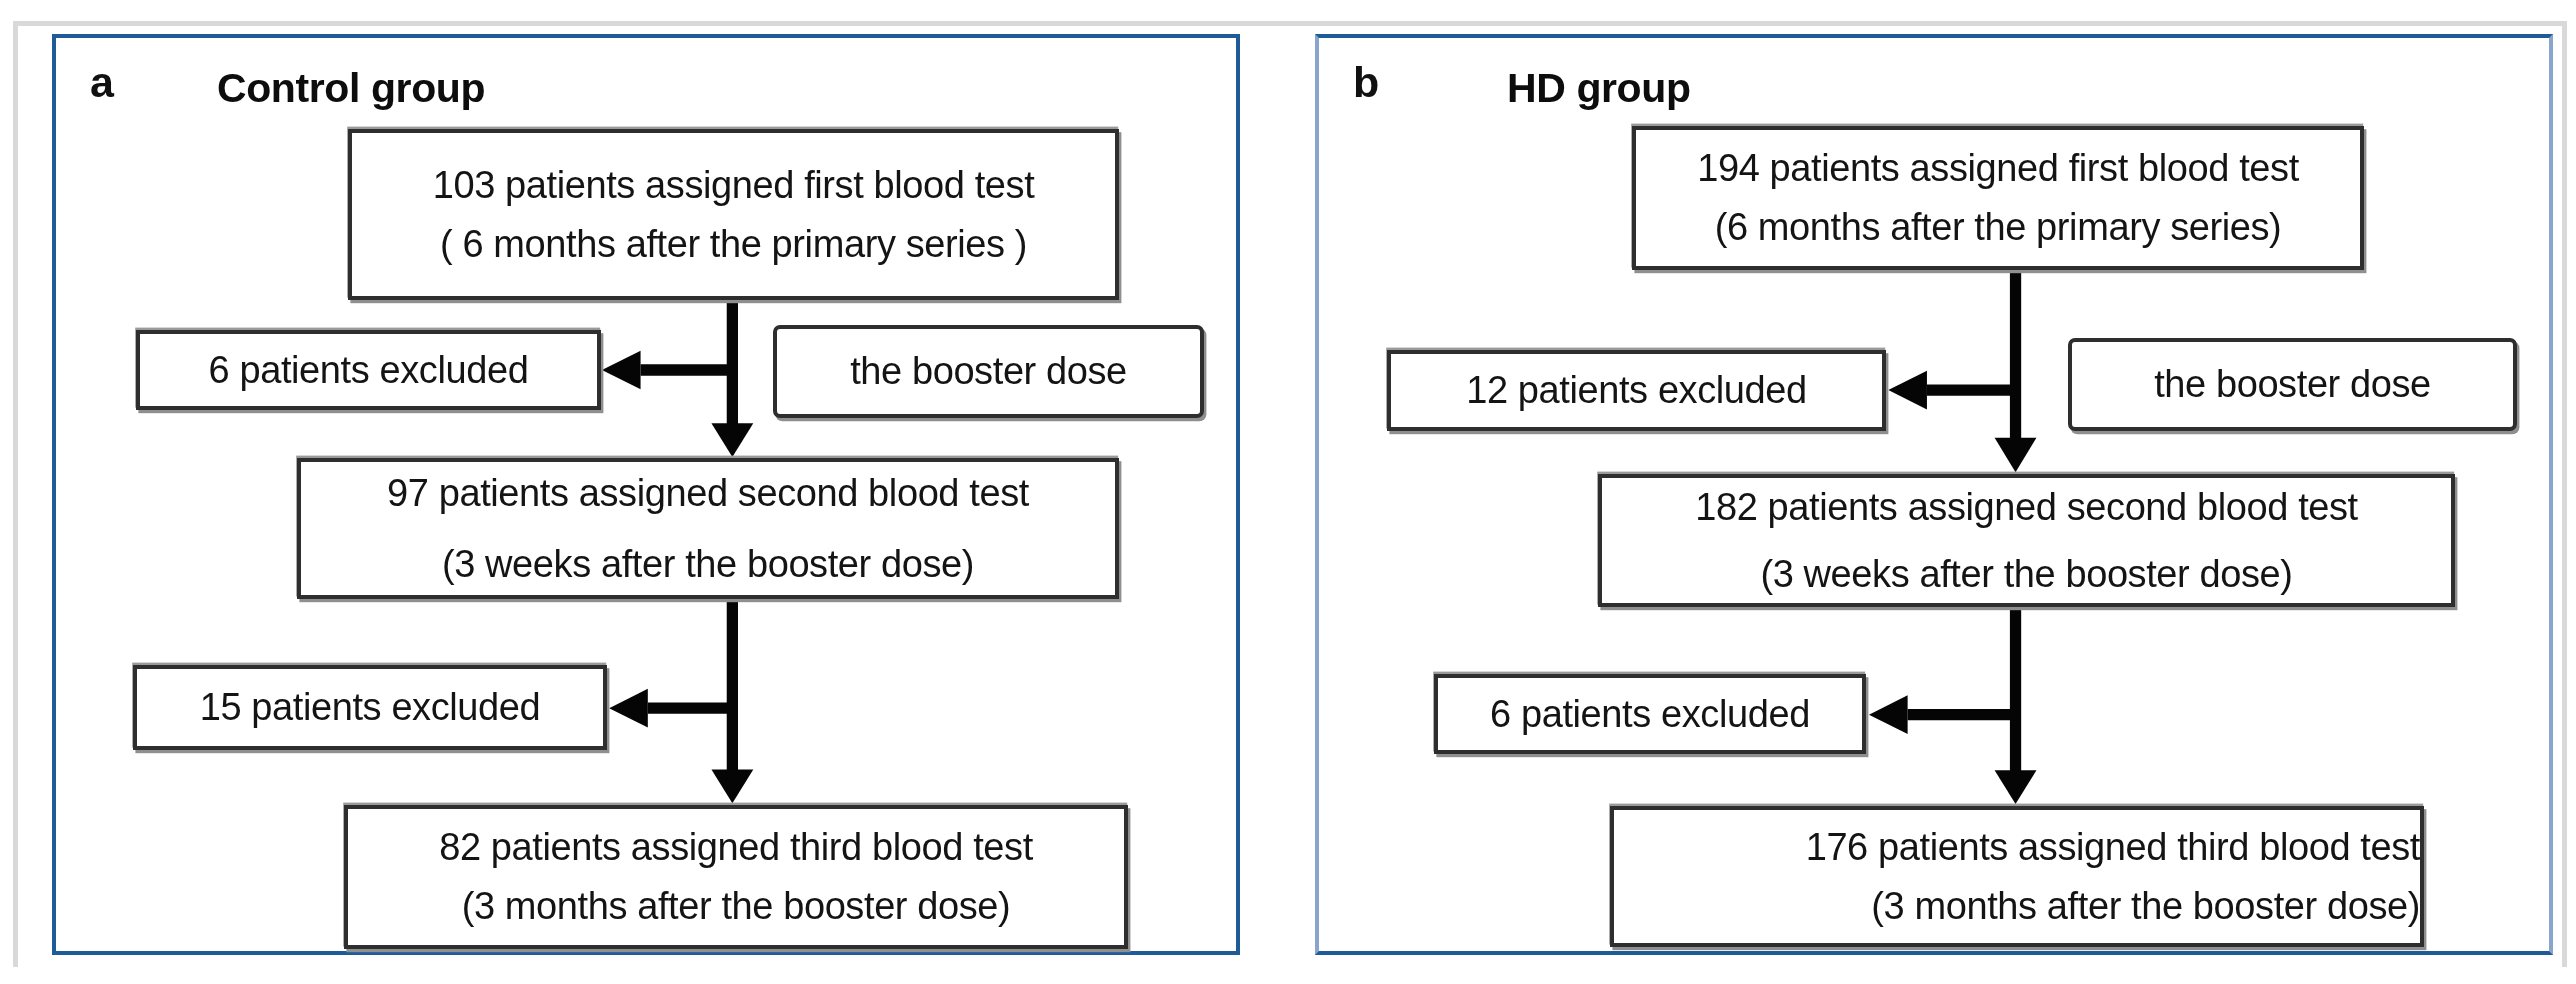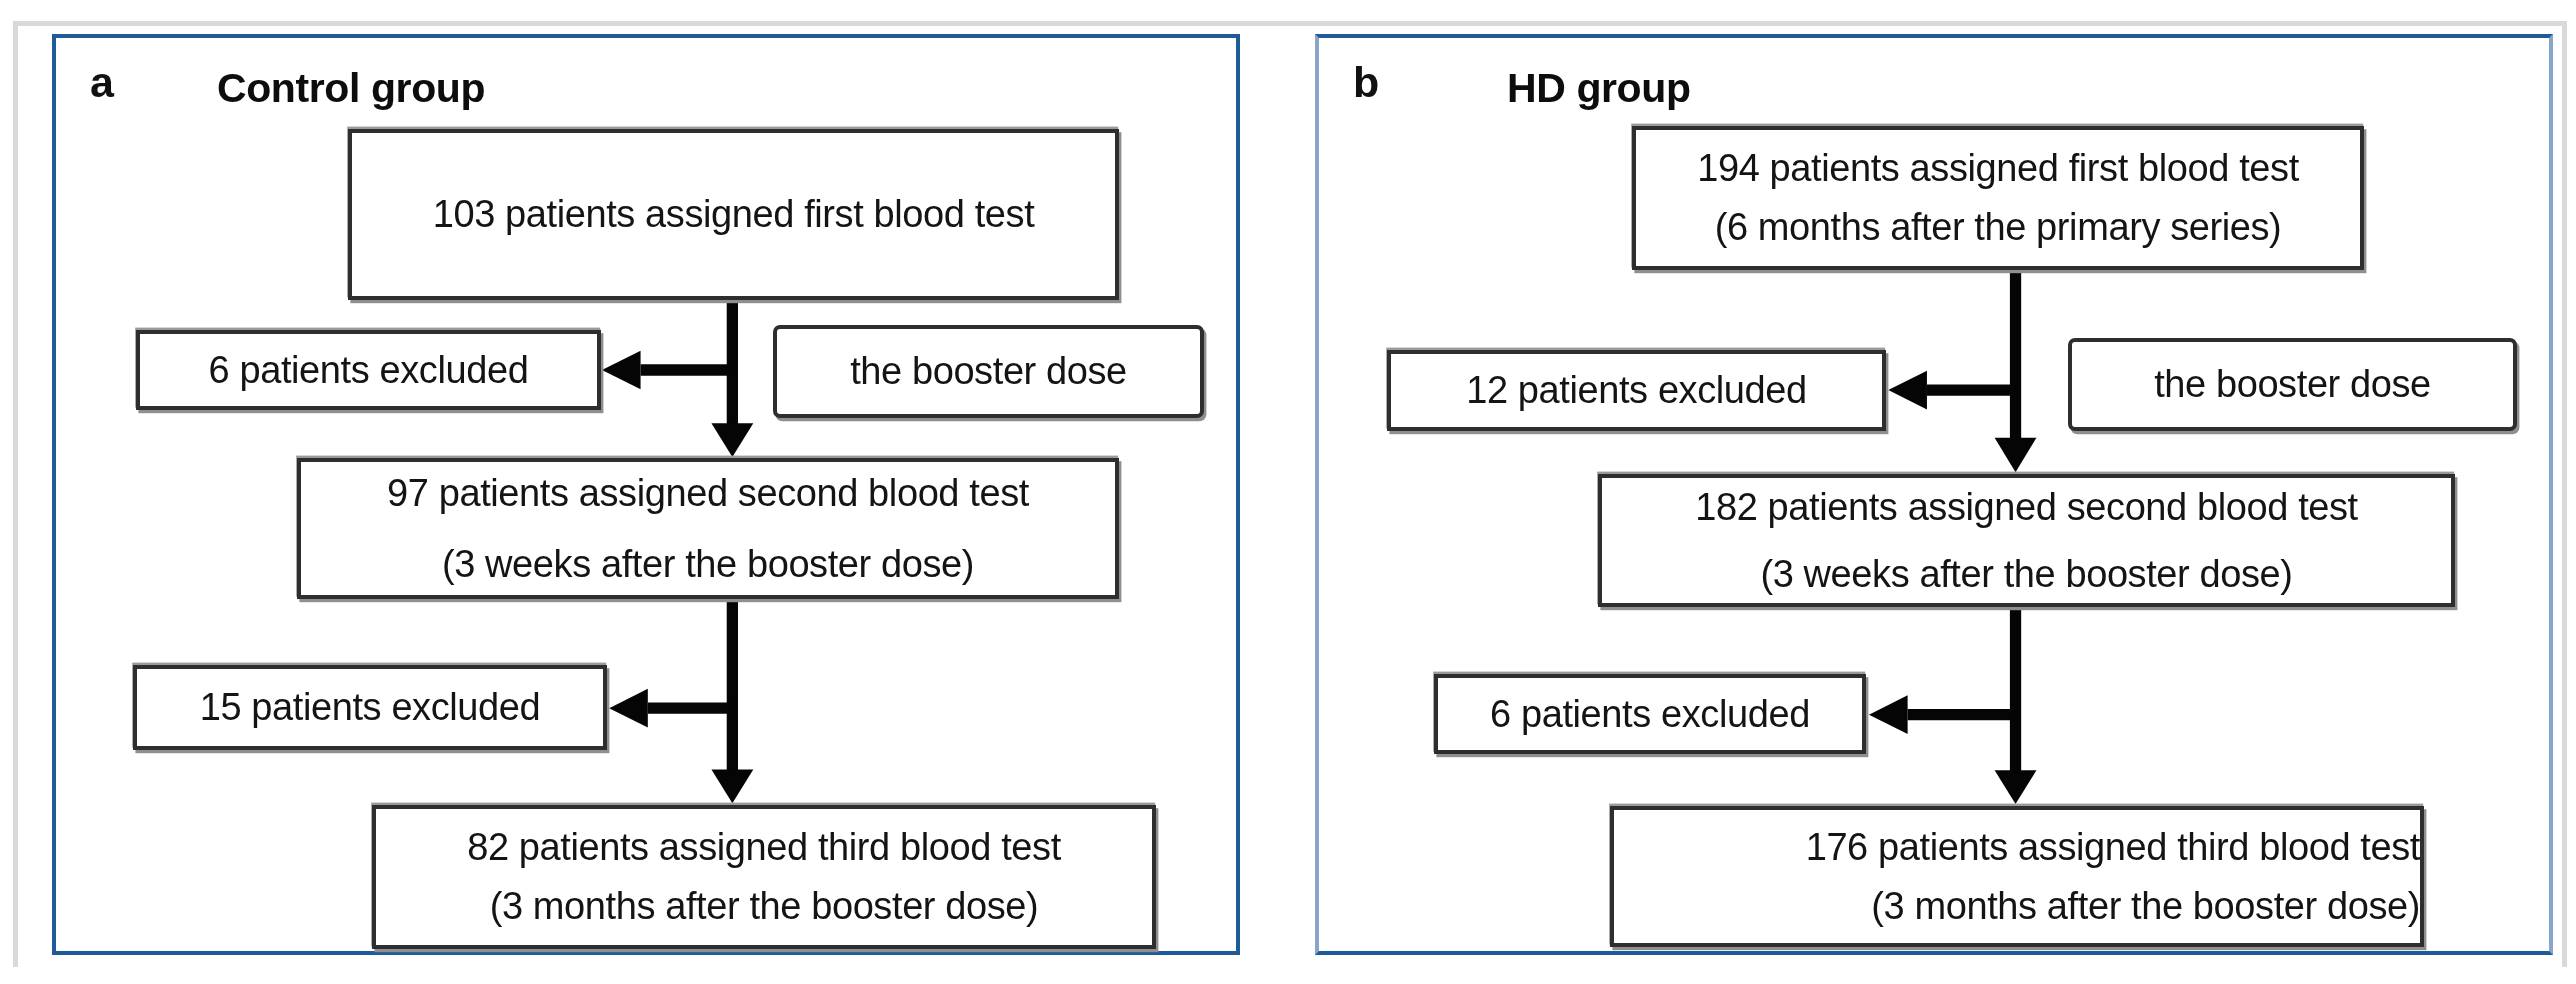--- a/index.html
+++ b/index.html
@@ -49,21 +49,21 @@
     box-shadow:2.4px 3.2px 0 var(--box-shadow,#8f8f8f);
   }
   .arrows{position:absolute;left:0;top:0;pointer-events:none;}
 
   
   .pa-box1{left:292px;top:91px;width:771px;height:171px;}
   .pa-exc1{left:80px;top:292px;width:465px;height:80px;}
   .pa-boost{left:717px;top:287px;width:431px;height:93px;}
   .pa-box2{left:241px;top:420px;width:822px;height:141px;gap:12px;}
   .pa-exc2{left:77px;top:627px;width:474px;height:85px;}
-  .pa-box3{left:288px;top:767px;width:784px;height:144px;margin-left:28px;}
+  .pa-box3{left:288px;top:767px;width:784px;height:144px;}
 
   
   .pb-box1{left:313px;top:88px;width:732px;height:144px;}
   .pb-exc1{left:68px;top:312px;width:499px;height:81px;}
   .pb-boost{left:749px;top:300px;width:449px;height:93px;}
   .pb-box2{left:279px;top:436px;width:857px;height:133px;gap:8px;}
   .pb-exc2{left:115px;top:636px;width:432px;height:80px;}
   .pb-box3{left:291px;top:768px;width:814px;height:141px;align-items:flex-end;}
 </style>
 </head>
@@ -85,20 +85,21 @@
       <line x1="840" y1="832" x2="735" y2="832"></line>
       <polygon points="735,808 735,856 687,832" stroke-width="0"></polygon>
     </g>
   </svg>
 
   <div class="panel-label">a</div>
   <div class="panel-title">Control group</div>
 
   <div class="fbox pa-box1">
     <div>103 patients assigned first blood test</div>
+    <div>( 6 months after the primary series )</div>
   </div>
 
   <div class="fbox pa-exc1">
     <div>6 patients excluded</div>
   </div>
 
   <div class="fbox rounded pa-boost">
     <div>the booster dose</div>
   </div>
 

